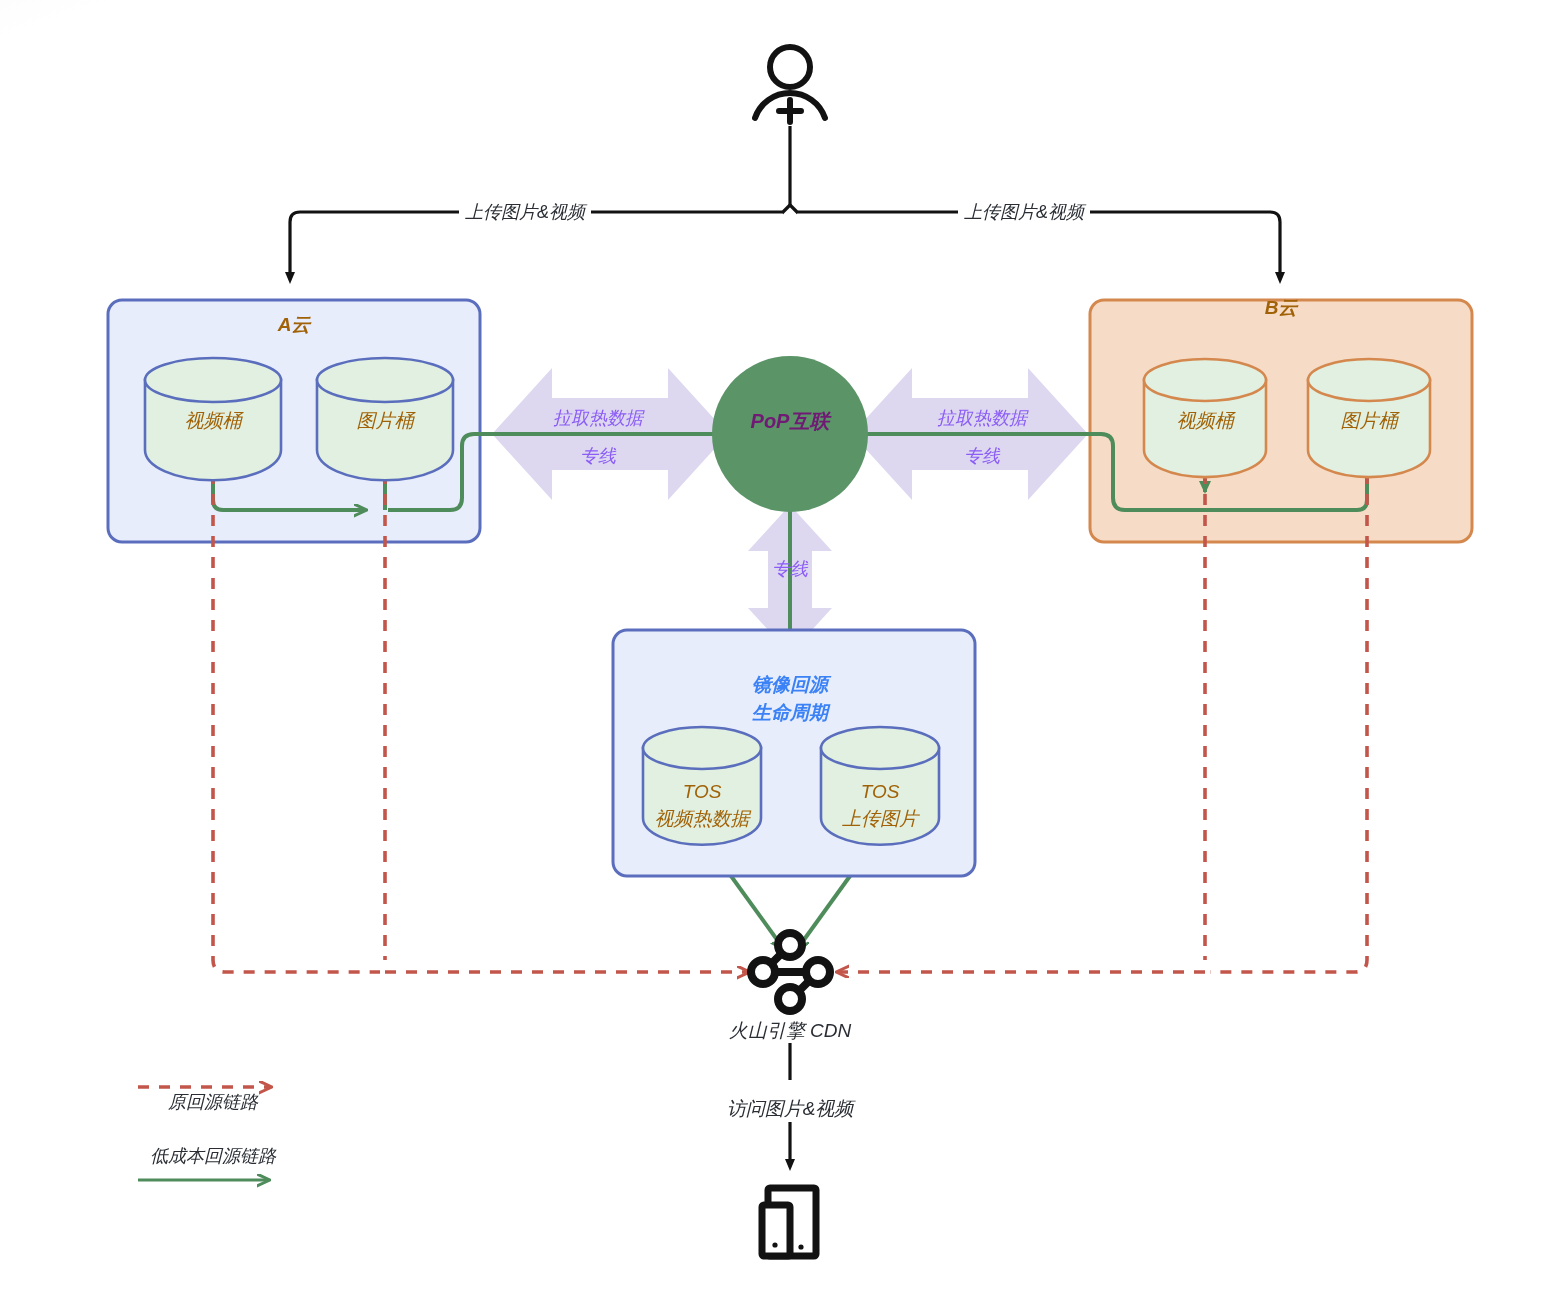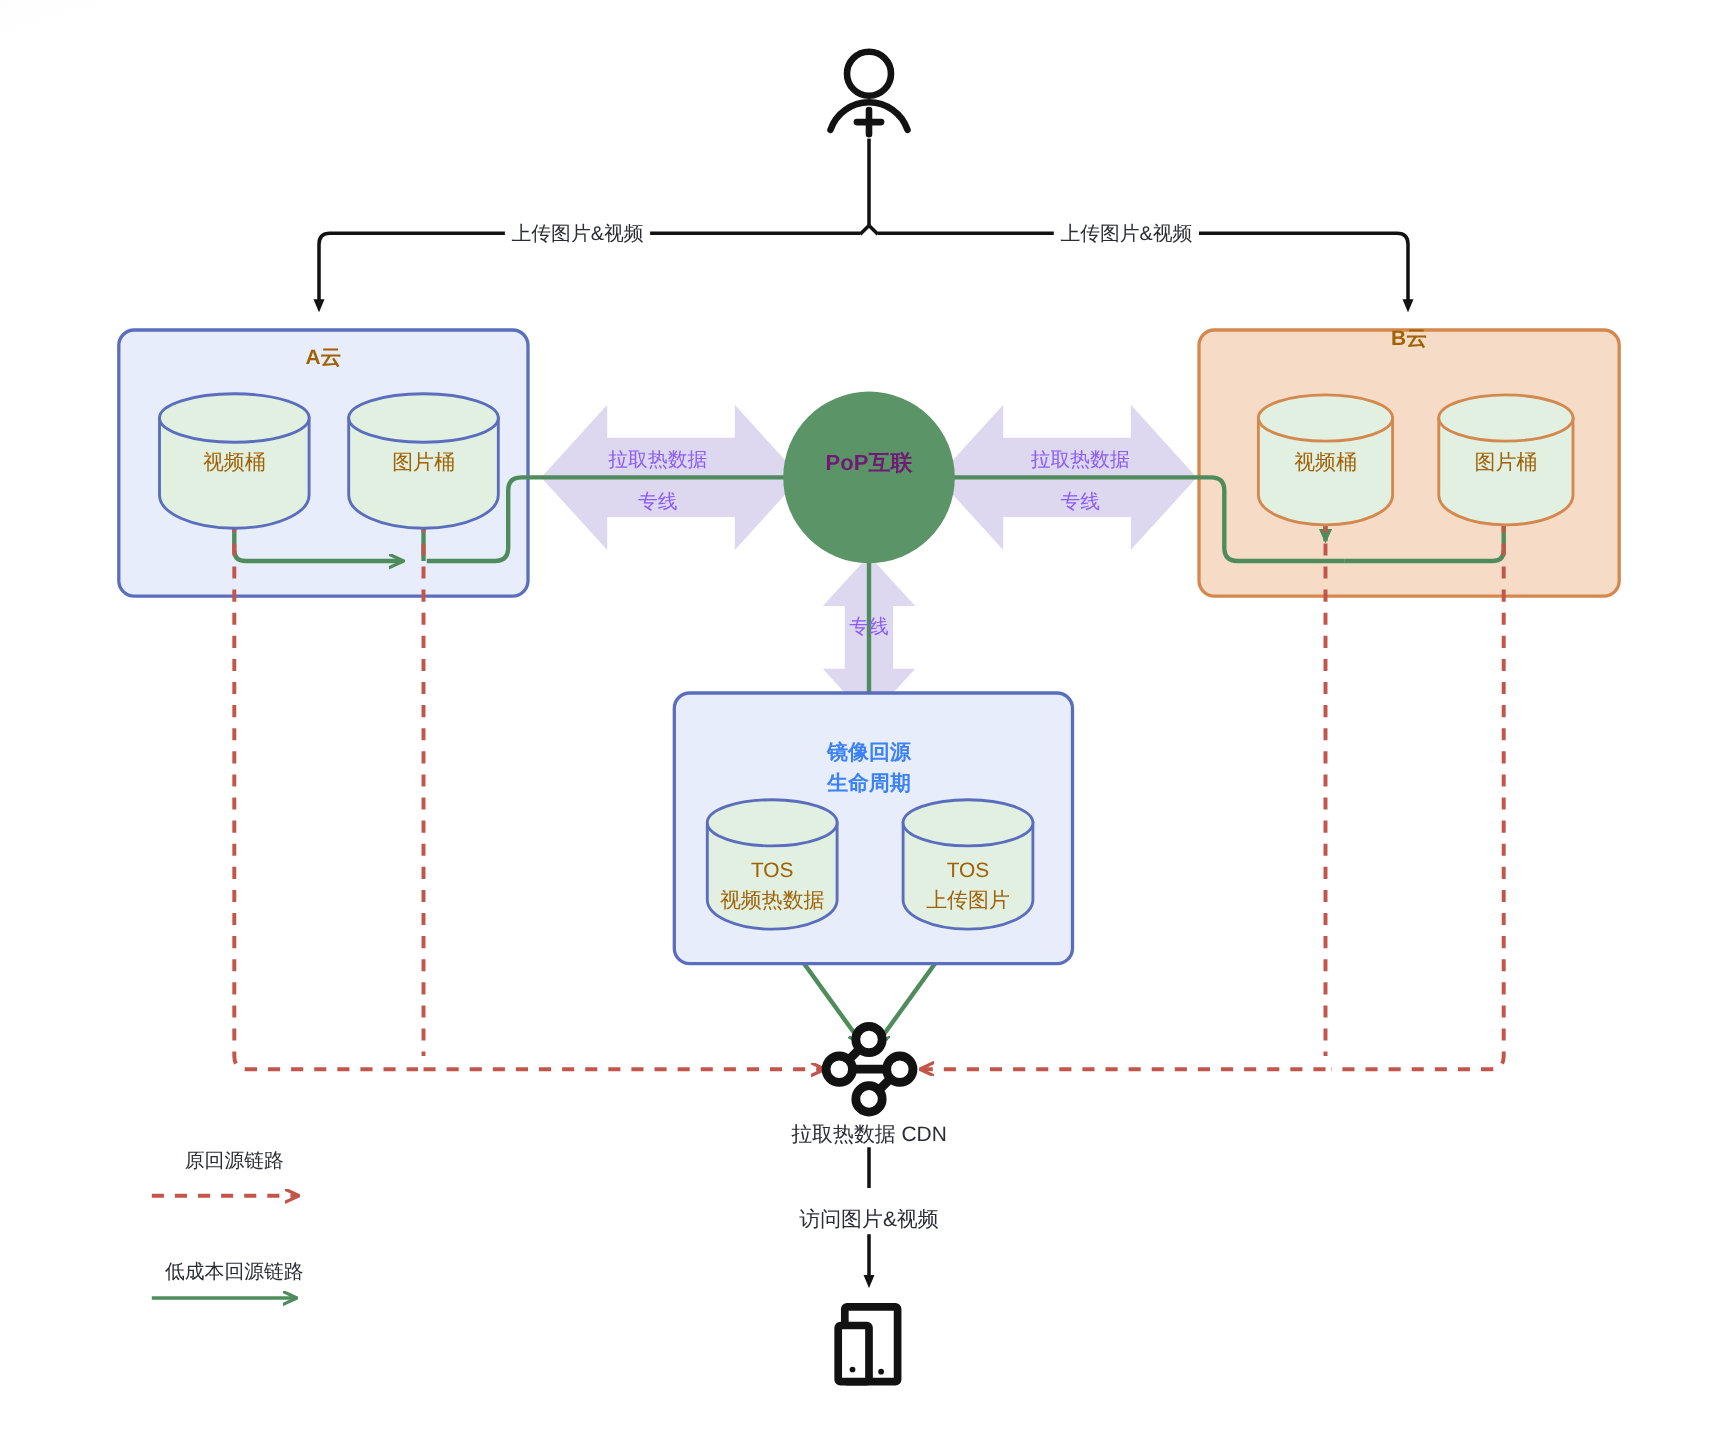--- a/index.html
+++ b/index.html
@@ -1,21 +1,21 @@
 <!DOCTYPE html>
 <html><head>
 <meta charset="utf-8">
 <style>
   html,body{margin:0;padding:0;background:#ffffff;}
   body{
     width:1566px;height:1316px;position:relative;overflow:hidden;
     font-family:"Liberation Sans","DejaVu Sans",sans-serif;
     color:#25292e;
   }
-  #canvas{position:absolute;inset:0;width:1566px;height:1316px;}
+  #canvas{position:absolute;inset:0;width:1566px;height:1316px;font-style:italic;}
   .layer{position:absolute;left:0;top:0;width:1566px;height:1316px;pointer-events:none;}
   .lbl{position:absolute;white-space:nowrap;pointer-events:auto;}
 
   
   .cloud-title{font-size:19px;font-weight:bold;color:#a16207;}
   .cyl-text{font-size:19px;color:#a16207;text-align:center;line-height:1.25;}
   .pop-text{font-size:20px;font-weight:bold;color:#701a75;}
   .edge-label{font-size:18px;color:#2a2e34;}
   .purple-label{font-size:18px;color:#8b5cf6;}
   .red-label{font-size:19px;font-weight:bold;color:#3b82f6;line-height:1.3;text-align:center;}
@@ -190,21 +190,21 @@
     <div class="lbl purple-label center" style="left:790px;top:569px;">专线</div>
 
     <div class="lbl red-label centerx" style="left:790px;top:673px;">镜像回源</div>
     <div class="lbl red-label centerx" style="left:790px;top:701px;">生命周期</div>
 
     <div class="lbl cyl-text center" style="left:702px;top:792px;">TOS</div>
     <div class="lbl cyl-text center" style="left:702px;top:819px;">视频热数据</div>
     <div class="lbl cyl-text center" style="left:880px;top:792px;">TOS</div>
     <div class="lbl cyl-text center" style="left:880px;top:819px;">上传图片</div>
 
-    <div class="lbl node-label centerx" style="left:790px;top:1018px;">拉取热数据 CDN</div>
+    <div class="lbl node-label centerx" style="left:790px;top:1018px;">火山引擎 CDN</div>
 
     <div class="lbl node-label centerx whitebg" style="left:790px;top:1096px;">访问图片&amp;视频</div>
 
-    <div class="lbl legend-label centerx" style="left:213px;top:1043px;">原回源链路</div>
+    <div class="lbl legend-label centerx" style="left:213px;top:1090px;">原回源链路</div>
     <div class="lbl legend-label centerx" style="left:213px;top:1144px;">低成本回源链路</div>
 
   </div>
 </div>
 
 </body></html>

